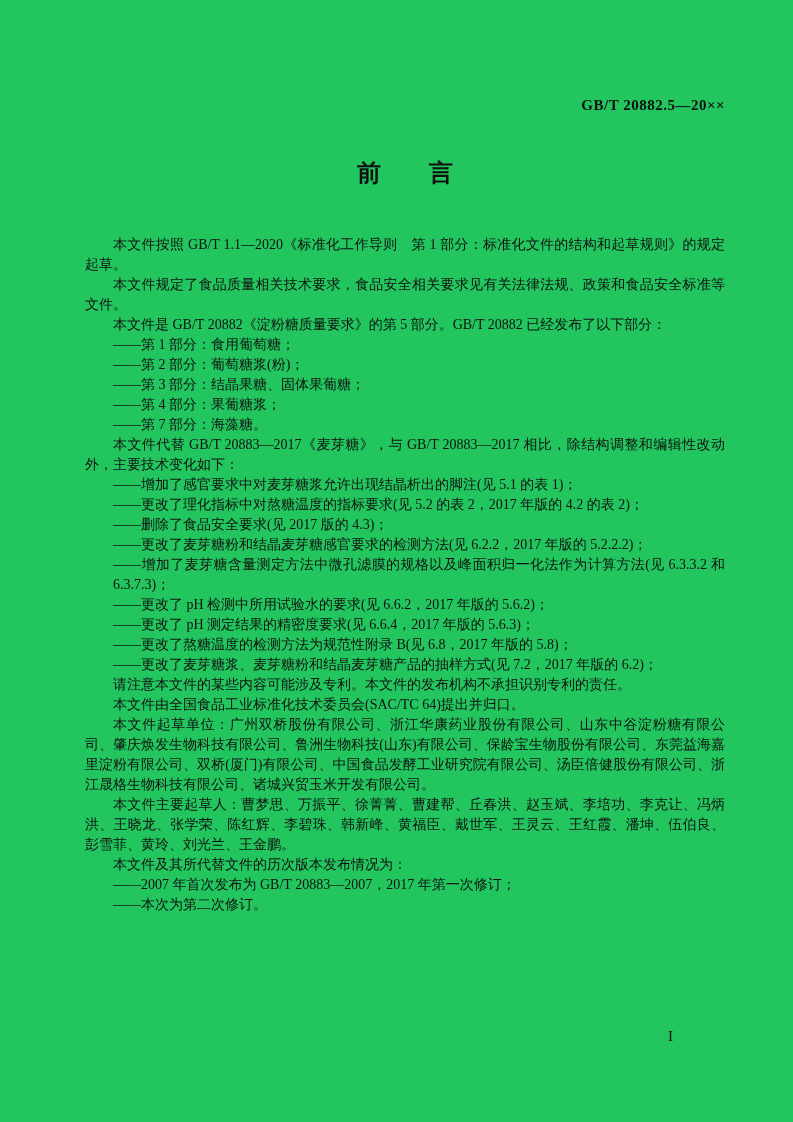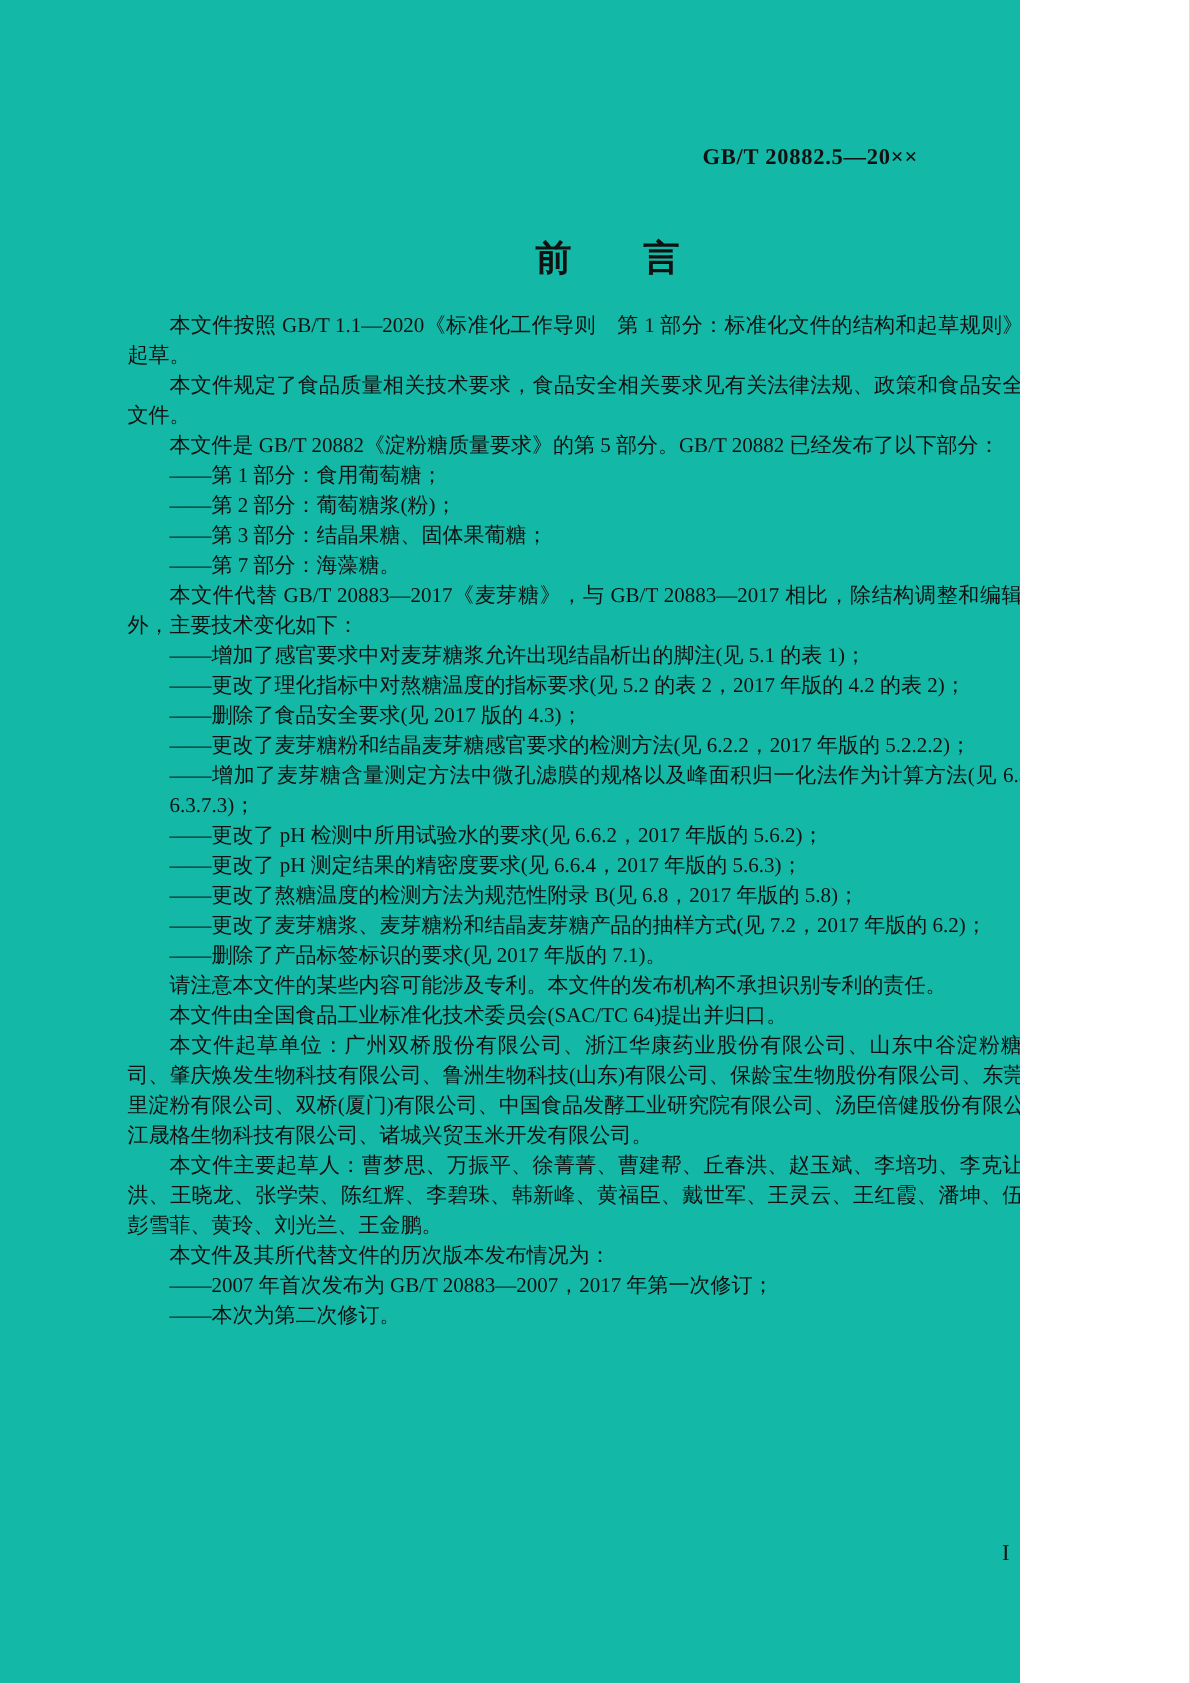--- a/index.html
+++ b/index.html
@@ -2,23 +2,23 @@
 <html lang="zh"><head>
 <meta charset="utf-8">
 <style>
   html, body {
     margin: 0;
     padding: 0;
     background: #ffffff;
   }
   .page {
     position: relative;
-    width: 680px;
+    width: 793px;
     height: 1122px;
-    background: #14b8a6;
+    background: #22c55e;
     color: #111111;
     font-family: "Liberation Serif", "DejaVu Serif", serif;
     overflow: hidden;
   }
   .header-code {
     position: absolute;
     top: 97px;
     right: 68px;
     font-size: 15px;
     font-weight: bold;
@@ -34,21 +34,21 @@
     margin: 0;
     text-align: center;
     font-family: Liberation Sans, sans-serif;
     font-weight: bold;
     font-size: 24px;
     line-height: 36px;
     color: #111111;
   }
   .doc-body {
     position: absolute;
-    top: 208px;
+    top: 235px;
     left: 85px;
     width: 640px;
     font-size: 14px;
     line-height: 20px;
     text-align: justify;
   }
   .doc-body p {
     margin: 0;
     padding: 0;
   }
@@ -75,32 +75,32 @@
 
   <h1 class="doc-title">前　　言</h1>
 
   <div class="doc-body">
       <p class="indent">本文件按照 GB/T 1.1—2020《标准化工作导则　第 1 部分：标准化文件的结构和起草规则》的规定起草。</p>
       <p class="indent">本文件规定了食品质量相关技术要求，食品安全相关要求见有关法律法规、政策和食品安全标准等文件。</p>
       <p class="indent">本文件是 GB/T 20882《淀粉糖质量要求》的第 5 部分。GB/T 20882 已经发布了以下部分：</p>
       <p class="dash">——第 1 部分：食用葡萄糖；</p>
       <p class="dash">——第 2 部分：葡萄糖浆(粉)；</p>
       <p class="dash">——第 3 部分：结晶果糖、固体果葡糖；</p>
+      <p class="dash">——第 4 部分：果葡糖浆；</p>
       <p class="dash">——第 7 部分：海藻糖。</p>
       <p class="indent">本文件代替 GB/T 20883—2017《麦芽糖》，与 GB/T 20883—2017 相比，除结构调整和编辑性改动外，主要技术变化如下：</p>
       <p class="dash">——增加了感官要求中对麦芽糖浆允许出现结晶析出的脚注(见 5.1 的表 1)；</p>
       <p class="dash">——更改了理化指标中对熬糖温度的指标要求(见 5.2 的表 2，2017 年版的 4.2 的表 2)；</p>
       <p class="dash">——删除了食品安全要求(见 2017 版的 4.3)；</p>
       <p class="dash">——更改了麦芽糖粉和结晶麦芽糖感官要求的检测方法(见 6.2.2，2017 年版的 5.2.2.2)；</p>
       <p class="dash">——增加了麦芽糖含量测定方法中微孔滤膜的规格以及峰面积归一化法作为计算方法(见 6.3.3.2 和 6.3.7.3)；</p>
       <p class="dash">——更改了 pH 检测中所用试验水的要求(见 6.6.2，2017 年版的 5.6.2)；</p>
       <p class="dash">——更改了 pH 测定结果的精密度要求(见 6.6.4，2017 年版的 5.6.3)；</p>
       <p class="dash">——更改了熬糖温度的检测方法为规范性附录 B(见 6.8，2017 年版的 5.8)；</p>
       <p class="dash">——更改了麦芽糖浆、麦芽糖粉和结晶麦芽糖产品的抽样方式(见 7.2，2017 年版的 6.2)；</p>
-      <p class="dash">——删除了产品标签标识的要求(见 2017 年版的 7.1)。</p>
       <p class="indent">请注意本文件的某些内容可能涉及专利。本文件的发布机构不承担识别专利的责任。</p>
       <p class="indent">本文件由全国食品工业标准化技术委员会(SAC/TC 64)提出并归口。</p>
       <p class="indent">本文件起草单位：广州双桥股份有限公司、浙江华康药业股份有限公司、山东中谷淀粉糖有限公司、肇庆焕发生物科技有限公司、鲁洲生物科技(山东)有限公司、保龄宝生物股份有限公司、东莞益海嘉里淀粉有限公司、双桥(厦门)有限公司、中国食品发酵工业研究院有限公司、汤臣倍健股份有限公司、浙江晟格生物科技有限公司、诸城兴贸玉米开发有限公司。</p>
       <p class="indent">本文件主要起草人：曹梦思、万振平、徐菁菁、曹建帮、丘春洪、赵玉斌、李培功、李克让、冯炳洪、王晓龙、张学荣、陈红辉、李碧珠、韩新峰、黄福臣、戴世军、王灵云、王红霞、潘坤、伍伯良、彭雪菲、黄玲、刘光兰、王金鹏。</p>
       <p class="indent">本文件及其所代替文件的历次版本发布情况为：</p>
       <p class="dash">——2007 年首次发布为 GB/T 20883—2007，2017 年第一次修订；</p>
       <p class="dash">——本次为第二次修订。</p>
     </div>
 
   <div class="page-number">I</div>

